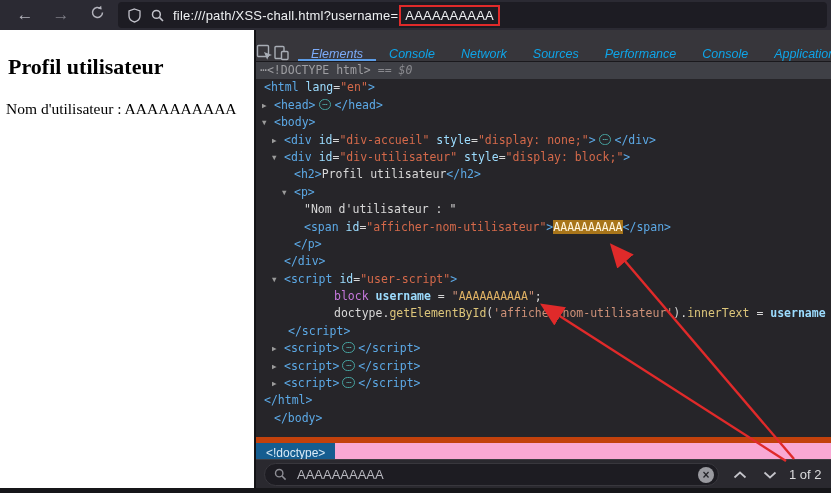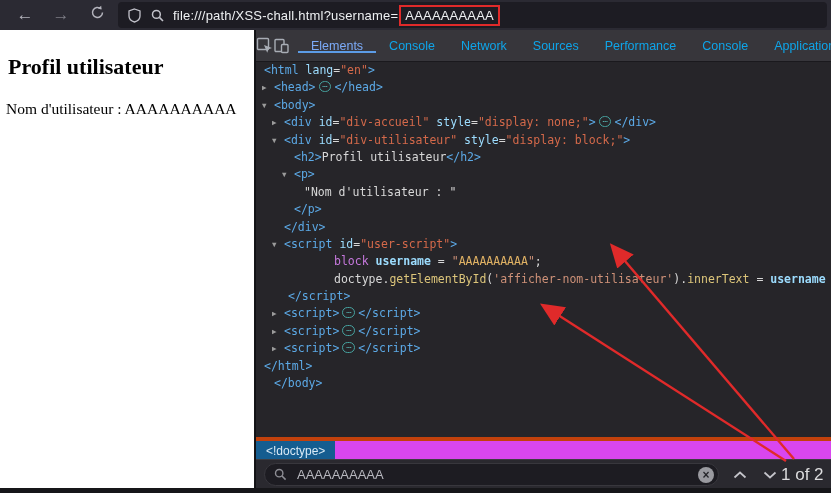--- a/index.html
+++ b/index.html
@@ -16,21 +16,21 @@
   .url-text{margin-left:9px;white-space:pre;letter-spacing:.2px;}
   .url-redbox{display:inline-block;border:2px solid #e02a2a;padding:1px 4px;margin-left:1px;}
 
   
   .page{position:absolute;left:0;top:30px;width:254px;height:458px;background:#ffffff;color:#000;}
   .page h1{font-family:"Liberation Serif",serif;font-size:22px;font-weight:bold;margin:0;position:absolute;left:8px;top:24px;}
   .page p{font-family:"Liberation Serif",serif;font-size:15.5px;margin:0;position:absolute;left:6px;top:70px;white-space:nowrap;}
 
   
   .devtools{position:absolute;left:255px;top:30px;width:576px;height:458px;background:#262529;border-left:1px solid #121215;box-sizing:border-box;}
-  .dt-toolbar{position:absolute;left:0;top:0;width:100%;height:32px;background:#37363b;border-bottom:1px solid #1a191d;box-sizing:border-box;display:flex;align-items:center;}
+  .dt-toolbar{position:absolute;left:0;top:0;width:100%;height:32px;background:#37363b;border-bottom:1px solid #1a191d;box-sizing:border-box;display:flex;align-items:flex-end;font-style:italic;}
   .dt-icon{width:30px;display:flex;align-items:center;justify-content:center;}
   .dt-sep{width:1px;background:#4c4b51;margin:7px 4px;}
   .dt-tabs{display:flex;}
   .dt-tab{padding:0 13px;display:flex;align-items:center;font-size:12.5px;color:#0ea5e9;cursor:default;}
   .dt-tab.active{color:#7cabf8;box-shadow:inset 0 -2px 0 #5c9ce6;}
 
   
   .dt-tree{position:absolute;left:0;top:32px;width:100%;height:375px;
            font-family:"DejaVu Sans Mono","Liberation Mono",monospace;font-size:11.5px;}
   .line{position:relative;height:17.4px;line-height:17.4px;white-space:pre;}
@@ -45,31 +45,31 @@
   .seg.k{color:#c678dd;}
   .seg.vb{color:#9cdcfe;font-weight:bold;}
   .seg.s{color:#ce9178;}
   .seg.sy{color:#e0b264;}
   .seg.f{color:#dcc57a;}
   .seg.hl{background:#a8751a;color:#fff6e0;}
   .seg.e{display:inline-block;border:1px solid #46a29f;color:#5bc0bd;border-radius:6px;
          font-size:8px;line-height:9px;padding:0 3px;margin:0 3px;vertical-align:2px;}
 
   
-  .dt-crumbs{position:absolute;left:0;top:407px;width:100%;height:21px;background:#d946ef;border-top:4px solid #c2410c;box-sizing:content-box;}
+  .dt-crumbs{position:absolute;left:0;top:407px;width:100%;height:21px;background:#f9a8d4;border-top:6px solid #c2410c;box-sizing:content-box;}
   .crumb-chip{display:inline-block;height:21px;line-height:21px;padding:0 10px;background:#155d90;color:#d9eaf6;font-size:12px;}
 
   
   .dt-search{position:absolute;left:0;top:429px;width:100%;height:29px;background:#2a292f;border-top:1px solid #3d3d42;display:flex;align-items:center;}
   .search-pill{position:relative;margin-left:8px;width:455px;height:23px;background:#1d1c22;border:1px solid #38373d;border-radius:12px;display:flex;align-items:center;box-sizing:border-box;}
   .search-pill input{background:transparent;border:none;outline:none;color:#b8b8bf;font-size:13px;font-family:"Liberation Sans",sans-serif;margin-left:8px;width:370px;}
   .clear-btn{position:absolute;right:4px;top:2.5px;width:16px;height:16px;border-radius:50%;background:#9a9aa0;color:#26262b;
              font-size:12px;line-height:16px;text-align:center;font-weight:bold;}
   .find-nav{display:flex;align-items:center;gap:16px;margin-left:14px;}
-  .count{color:#dcdcde;font-size:17px;margin-left:4px;}
+  .count{color:#dcdcde;font-size:13px;margin-left:12px;}
 
   .bottomstrip{position:absolute;left:0;top:488px;width:831px;height:5px;background:#161619;}
 
   
   .annot{position:absolute;left:0;top:0;width:831px;height:493px;pointer-events:none;z-index:50;}
 </style>
 </head>
 <body>
 
 <div class="topbar">
@@ -124,28 +124,30 @@
         <div class="dt-tab">Console</div>
         <div class="dt-tab">Network</div>
         <div class="dt-tab">Sources</div>
         <div class="dt-tab">Performance</div>
         <div class="dt-tab">Console</div>
         <div class="dt-tab">Application</div>
       </div>
   </div>
 
   <div class="dt-tree" id="dt-tree">
+      <div class="line sel" style="padding-left: 4px;"><span class="seg g">⋯</span><span class="seg g">&lt;!DOCTYPE html&gt;</span><span class="seg gi"> == $0</span></div>
       <div class="line" style="padding-left: 8px;"><span class="seg t">&lt;html</span><span class="seg a"> lang</span><span class="seg w">=</span><span class="seg v">"en"</span><span class="seg t">&gt;</span></div>
       <div class="line" style="padding-left: 18px;"><span class="mk" style="left: 6px;">▶</span><span class="seg t">&lt;head&gt;</span><span class="seg e">⋯</span><span class="seg t">&lt;/head&gt;</span></div>
       <div class="line" style="padding-left: 18px;"><span class="mk" style="left: 6px;">▼</span><span class="seg t">&lt;body&gt;</span></div>
       <div class="line" style="padding-left: 28px;"><span class="mk" style="left: 16px;">▶</span><span class="seg t">&lt;div</span><span class="seg a"> id</span><span class="seg w">=</span><span class="seg v">"div-accueil"</span><span class="seg a"> style</span><span class="seg w">=</span><span class="seg v">"display: none;"</span><span class="seg t">&gt;</span><span class="seg e">⋯</span><span class="seg t">&lt;/div&gt;</span></div>
       <div class="line" style="padding-left: 28px;"><span class="mk" style="left: 16px;">▼</span><span class="seg t">&lt;div</span><span class="seg a"> id</span><span class="seg w">=</span><span class="seg v">"div-utilisateur"</span><span class="seg a"> style</span><span class="seg w">=</span><span class="seg v">"display: block;"</span><span class="seg t">&gt;</span></div>
       <div class="line" style="padding-left: 38px;"><span class="seg t">&lt;h2&gt;</span><span class="seg w">Profil utilisateur</span><span class="seg t">&lt;/h2&gt;</span></div>
       <div class="line" style="padding-left: 38px;"><span class="mk" style="left: 26px;">▼</span><span class="seg t">&lt;p&gt;</span></div>
       <div class="line" style="padding-left: 48px;"><span class="seg w">"Nom d'utilisateur : "</span></div>
+      <div class="line" style="padding-left: 48px;"><span class="seg t">&lt;span</span><span class="seg a"> id</span><span class="seg w">=</span><span class="seg v">"afficher-nom-utilisateur"</span><span class="seg t">&gt;</span><span class="seg hl">AAAAAAAAAA</span><span class="seg t">&lt;/span&gt;</span></div>
       <div class="line" style="padding-left: 38px;"><span class="seg t">&lt;/p&gt;</span></div>
       <div class="line" style="padding-left: 28px;"><span class="seg t">&lt;/div&gt;</span></div>
       <div class="line" style="padding-left: 28px;"><span class="mk" style="left: 16px;">▼</span><span class="seg t">&lt;script</span><span class="seg a"> id</span><span class="seg w">=</span><span class="seg v">"user-script"</span><span class="seg t">&gt;</span></div>
       <div class="line" style="padding-left: 78px;"><span class="seg k">block</span><span class="seg vb"> username</span><span class="seg w"> = </span><span class="seg s">"</span><span class="seg sy">AAAAAAAAAA</span><span class="seg s">"</span><span class="seg w">;</span></div>
       <div class="line" style="padding-left: 78px;"><span class="seg w">doctype.</span><span class="seg f">getElementById</span><span class="seg w">(</span><span class="seg s">'afficher-nom-utilisateur'</span><span class="seg w">).</span><span class="seg f">innerText</span><span class="seg w"> = </span><span class="seg vb">username</span></div>
       <div class="line" style="padding-left: 32px;"><span class="seg t">&lt;/script&gt;</span></div>
       <div class="line" style="padding-left: 28px;"><span class="mk" style="left: 16px;">▶</span><span class="seg t">&lt;script&gt;</span><span class="seg e">⋯</span><span class="seg t">&lt;/script&gt;</span></div>
       <div class="line" style="padding-left: 28px;"><span class="mk" style="left: 16px;">▶</span><span class="seg t">&lt;script&gt;</span><span class="seg e">⋯</span><span class="seg t">&lt;/script&gt;</span></div>
       <div class="line" style="padding-left: 28px;"><span class="mk" style="left: 16px;">▶</span><span class="seg t">&lt;script&gt;</span><span class="seg e">⋯</span><span class="seg t">&lt;/script&gt;</span></div>
       <div class="line" style="padding-left: 8px;"><span class="seg t">&lt;/html&gt;</span></div>

